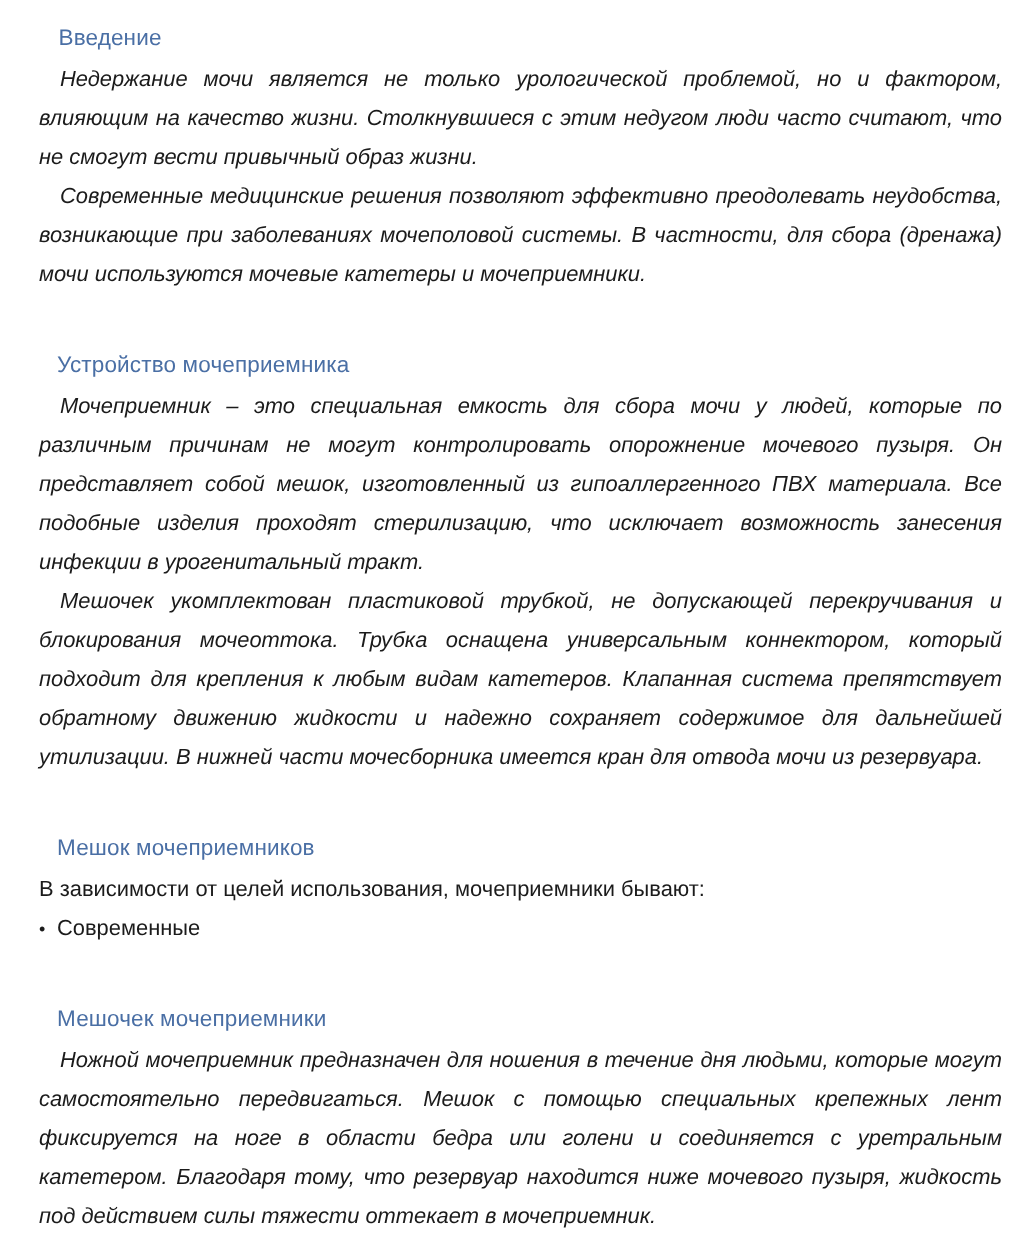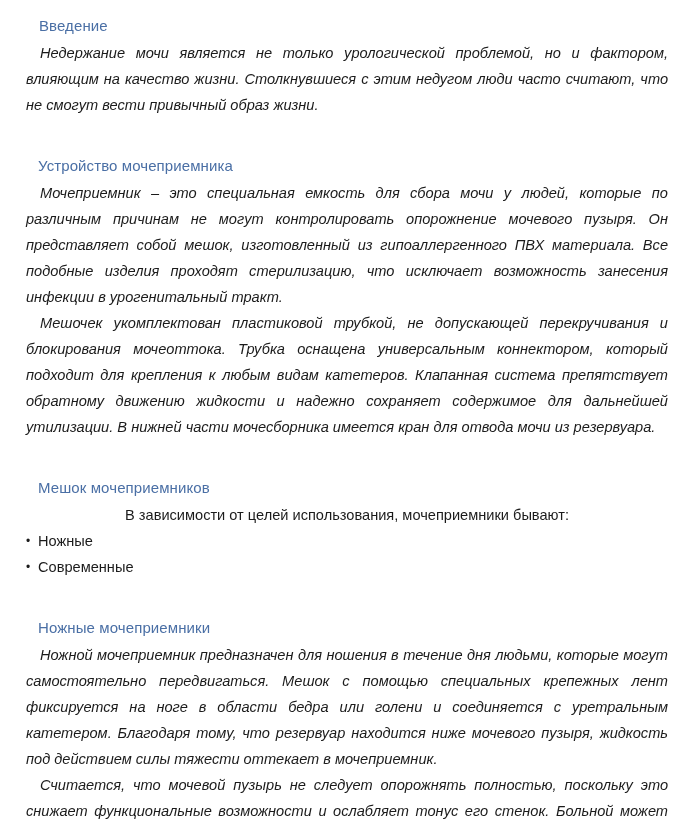--- a/index.html
+++ b/index.html
@@ -66,21 +66,21 @@
   
   .para + .para {
     margin-top: 0;
   }
 
   
   .plain {
     font-size: 14.6px;
     line-height: 26px;
     margin: 0;
-    text-align: center;
+    text-align: left;
     text-indent: 0;
     color: #1b1b1b;
   }
 
   
   .bullets {
     list-style: none;
     margin: 0;
     padding: 0;
   }
@@ -109,41 +109,39 @@
 </style>
 </head>
 <body>
 
 <div class="page">
   <div class="content">
 
     <section class="block">
       <h2 class="heading">Введение</h2>
       <p class="para">Недержание мочи является не только урологической проблемой, но и фактором, влияющим на качество жизни. Столкнувшиеся с этим недугом люди часто считают, что не смогут вести привычный образ жизни.</p>
+      <p class="para">Современные медицинские решения позволяют эффективно преодолевать неудобства, возникающие при заболеваниях мочеполовой системы. В частности, для сбора (дренажа) мочи используются мочевые катетеры и мочеприемники.</p>
     </section>
 
     <section class="block">
       <h2 class="heading gap">Устройство мочеприемника</h2>
       <p class="para">Мочеприемник – это специальная емкость для сбора мочи у людей, которые по различным причинам не могут контролировать опорожнение мочевого пузыря. Он представляет собой мешок, изготовленный из гипоаллергенного ПВХ материала. Все подобные изделия проходят стерилизацию, что исключает возможность занесения инфекции в урогенитальный тракт.</p>
       <p class="para">Мешочек укомплектован пластиковой трубкой, не допускающей перекручивания и блокирования мочеоттока. Трубка оснащена универсальным коннектором, который подходит для крепления к любым видам катетеров. Клапанная система препятствует обратному движению жидкости и надежно сохраняет содержимое для дальнейшей утилизации. В нижней части мочесборника имеется кран для отвода мочи из резервуара.</p>
     </section>
 
     <section class="block">
       <h2 class="heading gap">Мешок мочеприемников</h2>
       <p class="plain">В зависимости от целей использования, мочеприемники бывают:</p>
       <ul class="bullets">
         <li>
-          <span class="bullet-mark">•</span><span class="bullet-text">Ножные</span>
-        </li>
-        <li>
           <span class="bullet-mark">•</span><span class="bullet-text">Современные</span>
         </li>
       </ul>
     </section>
 
     <section class="block">
-      <h2 class="heading gap">Ножные мочеприемники</h2>
+      <h2 class="heading gap">Мешочек мочеприемники</h2>
       <p class="para">Ножной мочеприемник предназначен для ношения в течение дня людьми, которые могут самостоятельно передвигаться. Мешок с помощью специальных крепежных лент фиксируется на ноге в области бедра или голени и соединяется с уретральным катетером. Благодаря тому, что резервуар находится ниже мочевого пузыря, жидкость под действием силы тяжести оттекает в мочеприемник.</p>
       <p class="para">Считается, что мочевой пузырь не следует опорожнять полностью, поскольку это снижает функциональные возможности и ослабляет тонус его стенок. Больной может управлять процессом опорожнения с помощью катетерного клапана – специального краноообразного устройства, которое соединяется с мочеприемником. Мешки для сбора мочи прозрачны и имеют маркировку в виде шкалы, что позволяет контролировать количество собираемой жидкости.</p>
     </section>
 
   </div>
 </div>
 
 </body></html>

